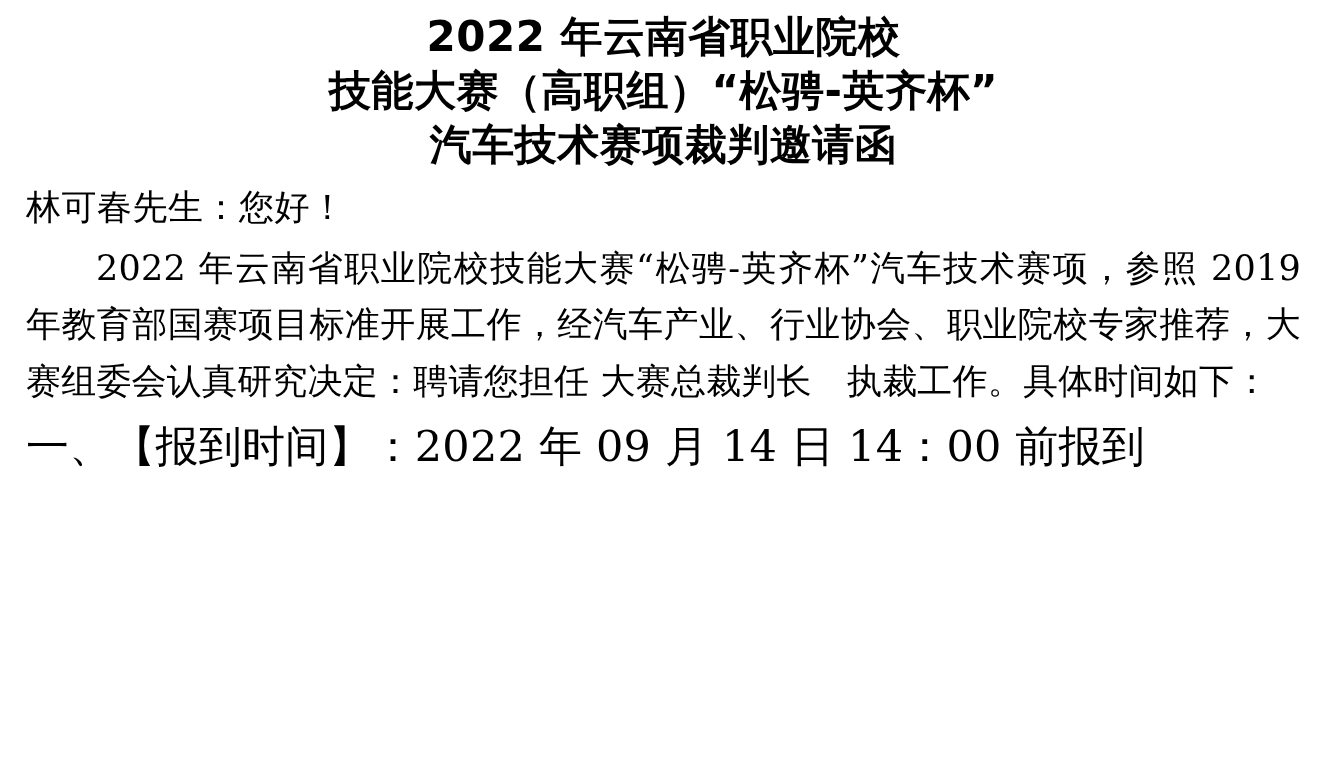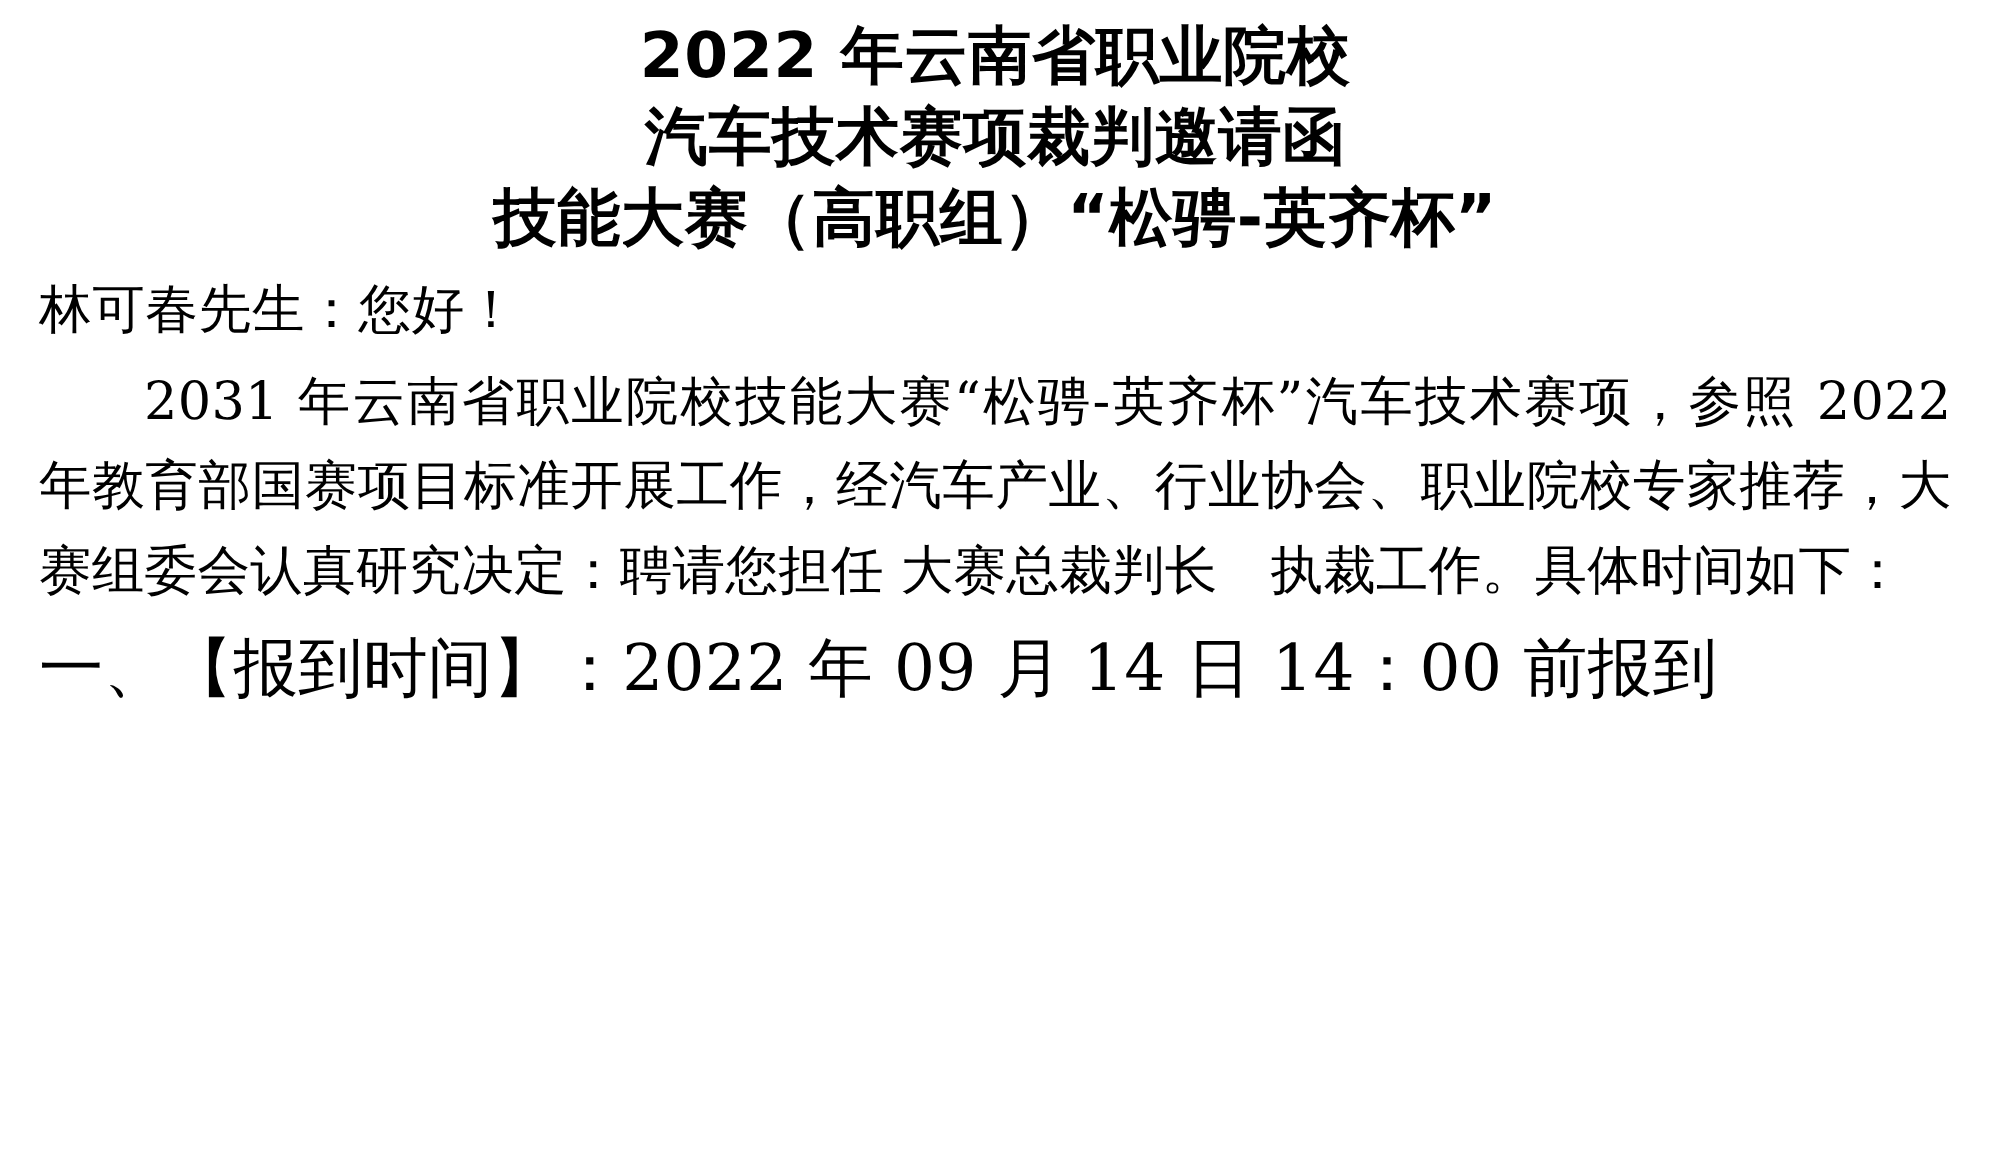--- a/index.html
+++ b/index.html
@@ -62,25 +62,25 @@
     margin-top: 4px;
   }
 </style>
 </head>
 <body>
 
 <div class="page">
 
   <div class="title-block">
     <span class="title-line">2022 年云南省职业院校</span>
+    <span class="title-line">技能大赛（高职组）“松骋-英齐杯”</span>
     <span class="title-line">汽车技术赛项裁判邀请函</span>
-    <span class="title-line">技能大赛（高职组）“松骋-英齐杯”</span>
   </div>
 
   <div class="salutation">林可春先生：您好！</div>
 
-  <p class="body-para">2031 年云南省职业院校技能大赛“松骋-英齐杯”汽车技术赛项，参照 2022 年教育部国赛项目标准开展工作，经汽车产业、行业协会、职业院校专家推荐，大赛组委会认真研究决定：聘请您担任 大赛总裁判长　执裁工作。具体时间如下：</p>
+  <p class="body-para">2022 年云南省职业院校技能大赛“松骋-英齐杯”汽车技术赛项，参照 2019 年教育部国赛项目标准开展工作，经汽车产业、行业协会、职业院校专家推荐，大赛组委会认真研究决定：聘请您担任 大赛总裁判长　执裁工作。具体时间如下：</p>
 
   <div class="list-wrap">
     <div class="list-item">一、【报到时间】：2022 年 09 月 14 日 14：00 前报到</div>
   </div>
 
 </div>
 
 </body></html>

